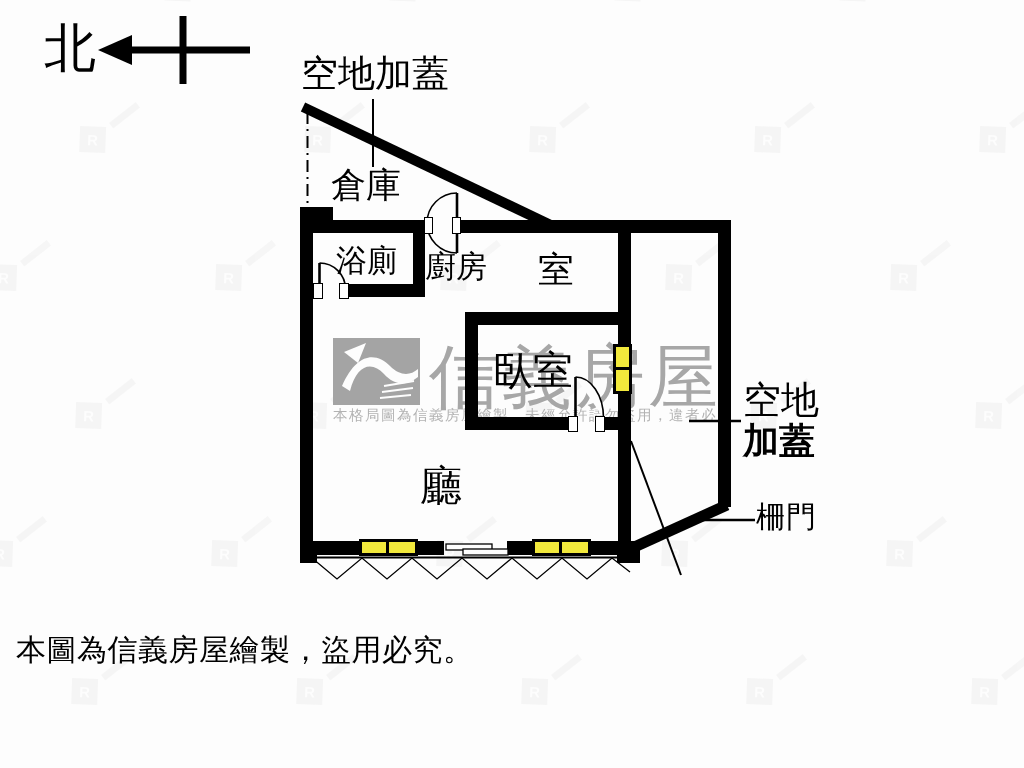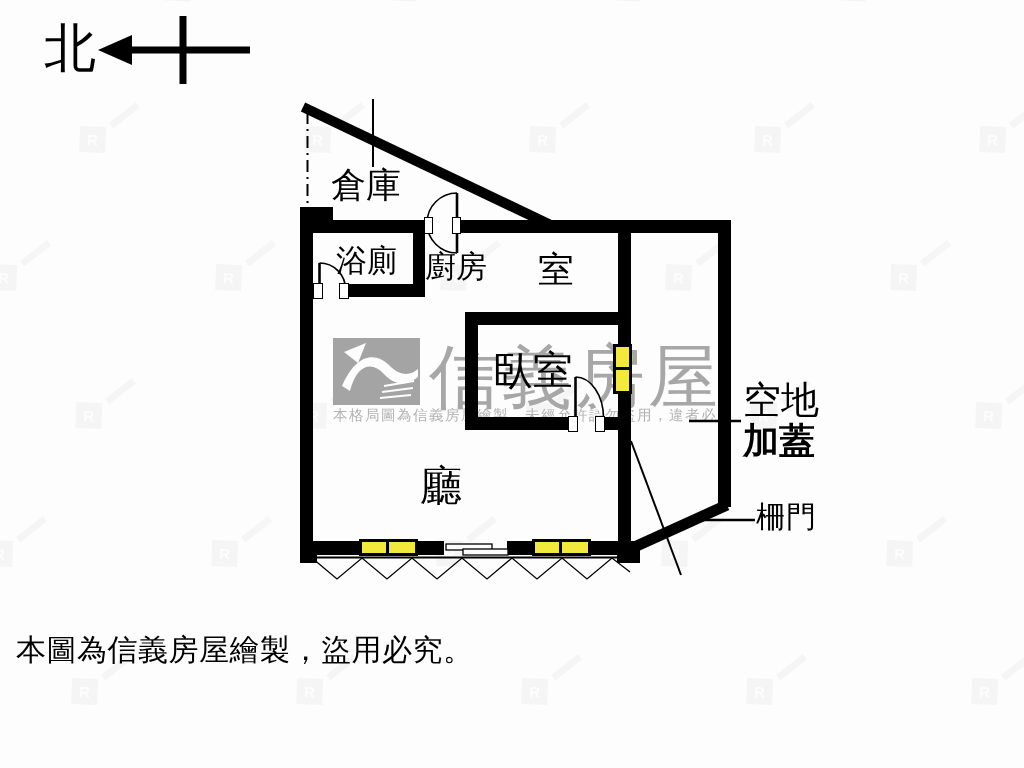--- a/index.html
+++ b/index.html
@@ -239,20 +239,21 @@
   </svg>
 
   <div class="jamb" style="left:424px;top:217px;width:9px;height:17px;"></div>
   <div class="jamb" style="left:452px;top:217px;width:9px;height:17px;"></div>
   <div class="jamb" style="left:313px;top:283px;width:10px;height:16px;"></div>
   <div class="jamb" style="left:339px;top:283px;width:10px;height:16px;"></div>
   <div class="jamb" style="left:568px;top:416px;width:10px;height:16px;"></div>
   <div class="jamb" style="left:595px;top:416px;width:10px;height:16px;"></div>
 
   <div class="lbl" style="left:44px;top:22px;font-size:52px;">北</div>
+  <div class="lbl" style="left:301px;top:55px;font-size:37px;">空地加蓋</div>
   <div class="lbl" style="left:331px;top:168px;font-size:35px;">倉庫</div>
   <div class="lbl" style="left:336px;top:245px;font-size:31px;">浴廁</div>
   <div class="lbl" style="left:425px;top:251px;font-size:31px;">廚房</div>
   <div class="lbl" style="left:538px;top:252px;font-size:36px;">室</div>
   <div class="lbl" style="left:493px;top:350px;font-size:40px;">臥室</div>
   <div class="lbl" style="left:420px;top:464px;font-size:42px;">廳</div>
   <div class="lbl" style="left:743px;top:381px;font-size:38px;">空地</div>
   <div class="lbl" style="left:743px;top:423px;font-size:36px;font-weight:bold;">加蓋</div>
   <div class="lbl" style="left:756px;top:501px;font-size:30px;">柵門</div>
 

